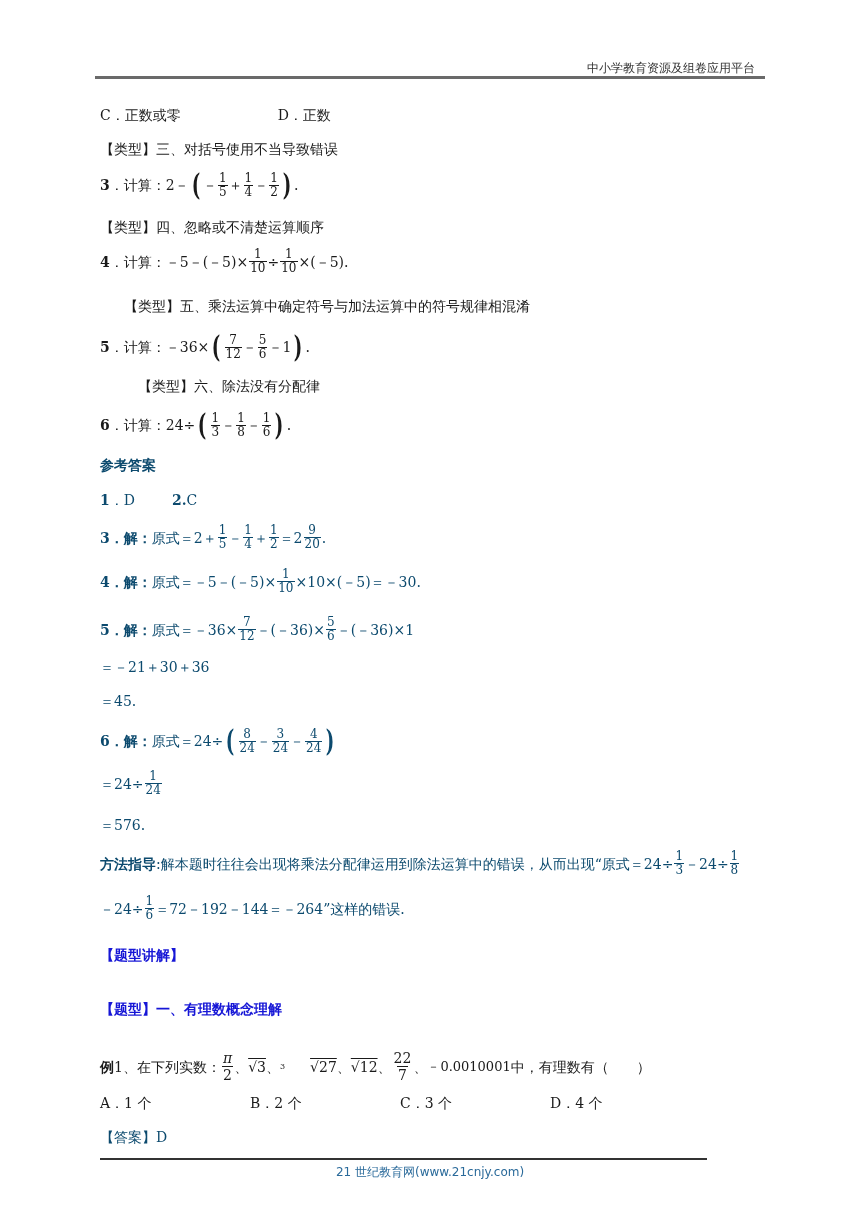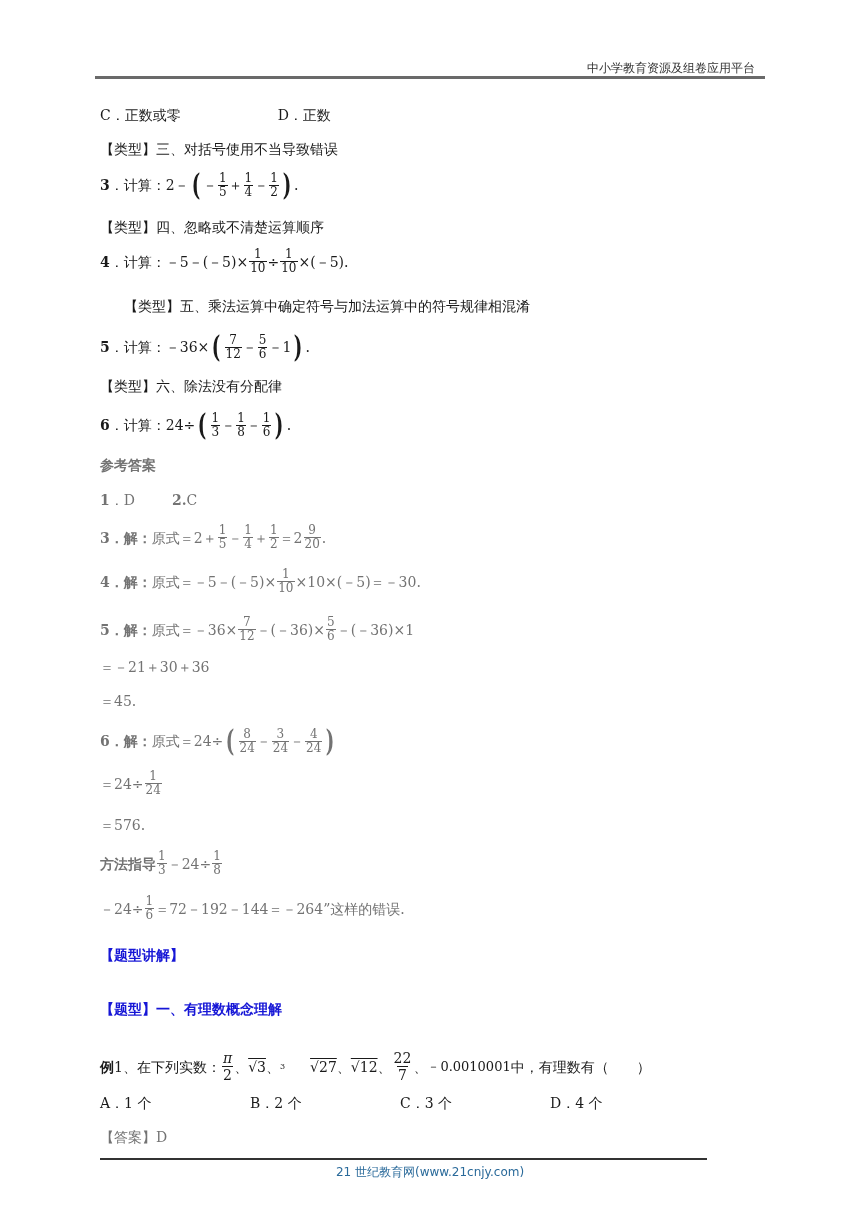--- a/index.html
+++ b/index.html
@@ -10,21 +10,21 @@
   .logo { position: absolute; left: 0; top: 2px; width: 170px; height: 44px; }
   .logo-runner { position: absolute; left: 2px; top: 4px; width: 40px; height: 38px; }
   .logo-main { position: absolute; left: 44px; top: 4px; font-family: "DejaVu Sans", sans-serif; font-weight: bold; font-style: italic; font-size: 22px; color: #2e8b3e; letter-spacing: -0.5px; }
   .logo-sub { position: absolute; left: 46px; top: 30px; font-family: "DejaVu Sans", sans-serif; font-weight: bold; font-style: italic; font-size: 9px; color: #2e8b3e; letter-spacing: 0.5px; }
   .header-platform { position: absolute; right: 10px; top: 30px; font-family: "DejaVu Serif", serif; font-size: 12px; color: #333; }
   .header-rule { position: absolute; left: 0; top: 46px; width: 670px; height: 3px; background: #6a6a6a; }
 
   .line { position: absolute; left: 100px; white-space: nowrap; font-size: 14px; line-height: 18px; }
   .bold { font-weight: bold; }
   .sans { font-family: "DejaVu Sans", "Liberation Sans", sans-serif; }
-  .red { color: #737373; }
+  .red { color: #0c4a6e; }
   .blue { color: #1616d6; }
   .typehead { font-family: "DejaVu Sans", sans-serif; font-size: 14px; }
 
   .frac { display: inline-flex; flex-direction: column; align-items: center; vertical-align: middle; font-size: 12px; line-height: 13px; margin: 0 1px; }
   .frac .num { padding: 0 1px; }
   .frac .den { border-top: 1px solid currentColor; padding: 0 1px; }
   .bigparen { display: inline-block; font-size: 30px; line-height: 30px; vertical-align: middle; transform: scaleX(0.6); font-weight: bold; }
   .mathline { display: inline-flex; align-items: center; }
 
   .footer-rule { position: absolute; left: 100px; top: 1158px; width: 607px; height: 2px; background: #333; }
@@ -102,21 +102,21 @@
   <span>－</span>
   <span class="frac">
       <span class="num">5</span>
       <span class="den">6</span>
     </span>
   <span>－1</span>
   <span class="bigparen">)</span>
   <span>.</span>
 </div>
 
-<div class="line typehead" style="top:377px;">【类型】六、除法没有分配律</div>
+<div class="line typehead" style="top:377px;margin-left:38px;">【类型】六、除法没有分配律</div>
 
 <div class="line mathline" style="top:410px;">
   <span class="bold">6</span>
   <span>．计算：</span>
   <span>24÷</span>
   <span class="bigparen">(</span>
   <span class="frac">
       <span class="num">1</span>
       <span class="den">3</span>
     </span>
@@ -222,20 +222,21 @@
   <span>＝24÷</span>
   <span class="frac">
       <span class="num">1</span>
       <span class="den">24</span>
     </span>
 </div>
 <div class="line red" style="top:816px;">＝576.</div>
 
 <div class="line red mathline" style="top:850px;">
   <span class="bold sans">方法指导</span>
+  <span>:解本题时往往会出现将乘法分配律运用到除法运算中的错误，从而出现“原式＝24÷</span>
   <span class="frac">
       <span class="num">1</span>
       <span class="den">3</span>
     </span>
   <span>－24÷</span>
   <span class="frac">
       <span class="num">1</span>
       <span class="den">8</span>
     </span>
 </div>

